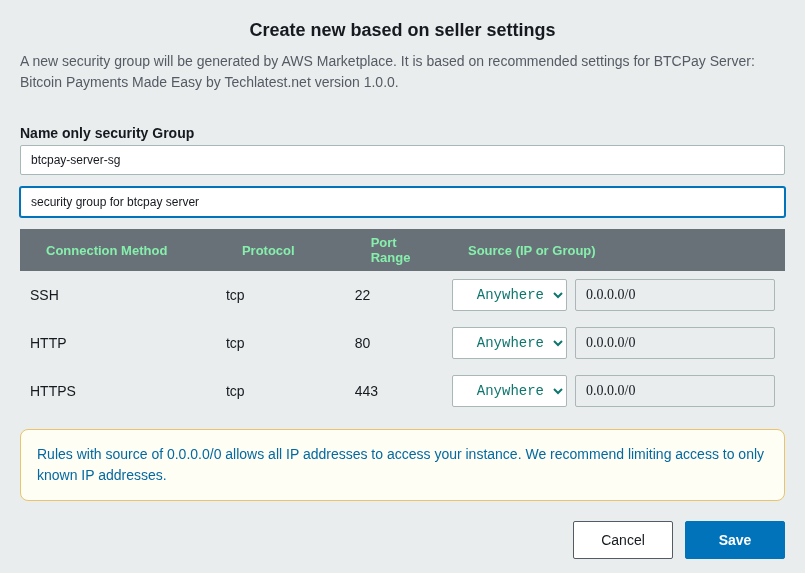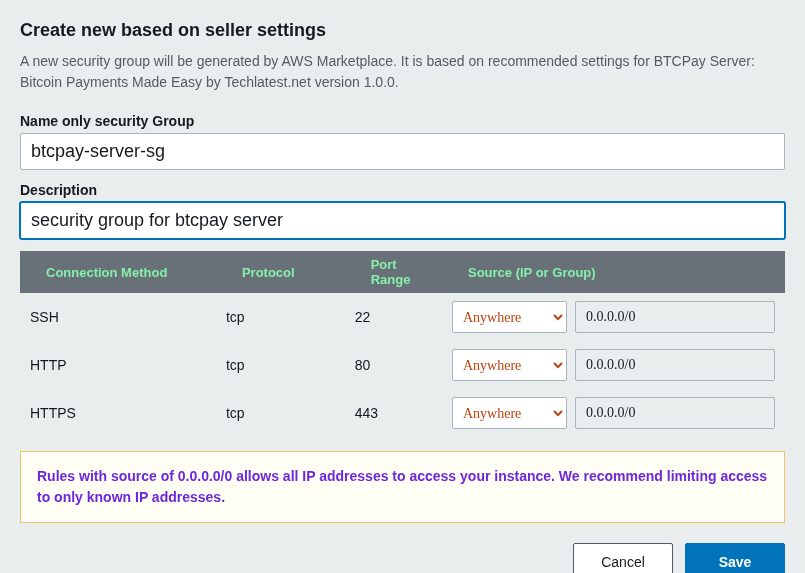--- a/index.html
+++ b/index.html
@@ -13,40 +13,41 @@
       padding: 20px;
       font-size: 14px;
       color: #16191f;
       width: 805px;
     }
     .heading {
       font-size: 18px;
       font-weight: 700;
       color: #16191f;
       margin-bottom: 10px;
+      text-align: center;
     }
     .subtext {
       color: #545b64;
       line-height: 1.5;
-      margin-bottom: 20px;
+      margin-bottom: 32px;
     }
     .field-group {
       margin-bottom: 12px;
     }
     .field-label {
       font-weight: 700;
       font-size: 14px;
       color: #16191f;
       display: block;
       margin-bottom: 4px;
     }
     .text-input {
       width: 100%;
       padding: 7px 10px;
-      font-size: 18px;
+      font-size: 12px;
       font-family: inherit;
       border: 1px solid #aab7b8;
       border-radius: 2px;
       background: #fff;
       color: #16191f;
     }
     .text-input.focused {
       border-color: #0073bb;
       box-shadow: 0 0 0 1px #0073bb;
     }
@@ -78,47 +79,47 @@
     }
     .source-cell {
       display: flex;
       gap: 8px;
       align-items: center;
     }
     .source-select {
       width: 115px;
       padding: 6px 6px;
       font-size: 14px;
-      font-family: Liberation Serif, serif;
+      font-family: Liberation Mono, monospace;
       border: 1px solid #aab7b8;
       border-radius: 2px;
       background: #fff;
-      color: #c2410c;
+      color: #0f766e;
       height: 32px;
+      text-align: right;
     }
     .source-input {
       flex: 1;
       padding: 6px 10px;
       font-size: 14px;
       font-family: Liberation Serif, serif;
       border: 1px solid #aab7b8;
       border-radius: 2px;
       background: #eaeded;
       color: #16191f;
       height: 32px;
     }
     .warning-box {
       border: 1px solid #e9c46a;
       background: #fffef5;
       padding: 14px 16px;
-      border-radius: 0;
-      color: #6d28d9;
+      border-radius: 8px;
+      color: #0369a1;
       line-height: 1.5;
       margin-bottom: 20px;
-      font-weight: bold;
     }
     .button-row {
       display: flex;
       justify-content: flex-end;
       gap: 12px;
     }
     .btn {
       padding: 10px 24px;
       font-size: 14px;
       font-family: inherit;
@@ -148,21 +149,20 @@
 
 <h1 class="heading">Create new based on seller settings</h1>
 <p class="subtext">A new security group will be generated by AWS Marketplace. It is based on recommended settings for BTCPay Server: Bitcoin Payments Made Easy by Techlatest.net version 1.0.0.</p>
 
 <div class="field-group">
   <label class="field-label">Name only security Group</label>
   <input type="text" class="text-input" value="btcpay-server-sg" style="">
 </div>
 
 <div class="field-group">
-  <label class="field-label">Description</label>
   <input type="text" class="text-input focused" value="security group for btcpay server" style="">
 </div>
 
 <table class="rules-table">
   <thead>
     <tr>
       <th class="th-conn">Connection Method</th>
       <th class="th-proto">Protocol</th>
       <th class="th-port">Port Range</th>
       <th>Source (IP or Group)</th>

